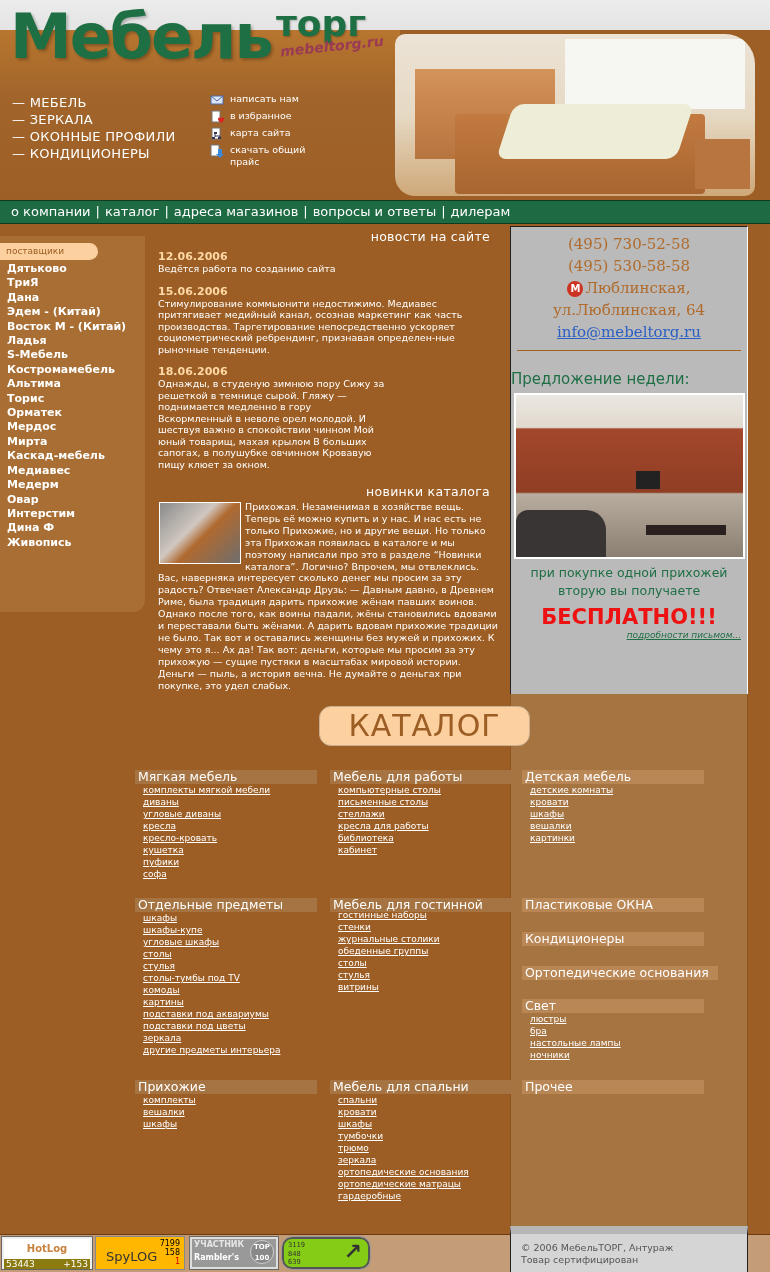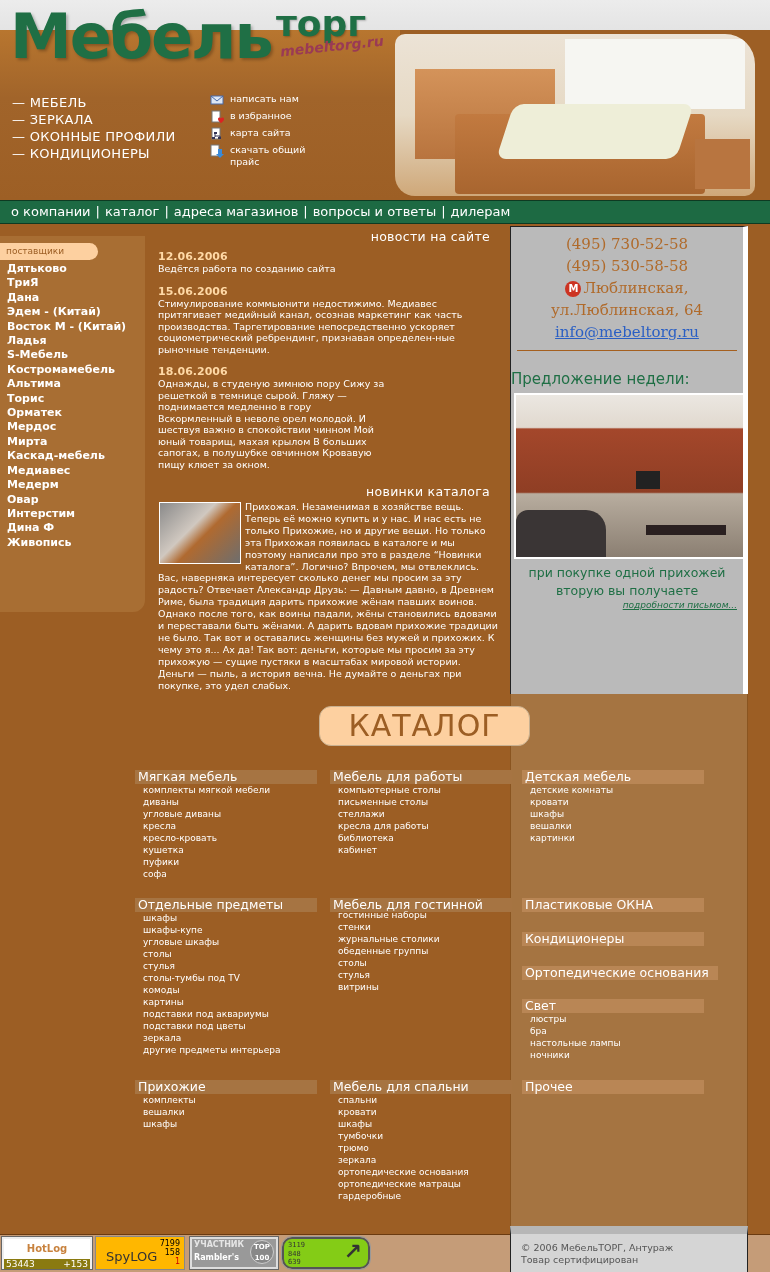--- a/index.html
+++ b/index.html
@@ -40,41 +40,41 @@
   
   .news { position: absolute; left: 158px; top: 228px; width: 332px; }
   .sec-title { text-align: right; font-size: 12.5px; color: #fff; line-height: 18px; letter-spacing: 0.3px; }
   .news .date { color: #ffd9a6; font-size: 11px; font-weight: bold; line-height: 13px; margin-top: 4px; }
   .news .txt { font-size: 9.5px; line-height: 11.5px; color: #fff; }
   .novelty { position: absolute; left: 158px; top: 483px; width: 340px; }
   .novelty .thumb { float: left; width: 82px; height: 62px; margin: 1px 4px 0 1px; border: 1px solid #fff; background: linear-gradient(135deg,#8a8a8a,#d0c8c0 40%,#b06a30 55%,#6e6e6e); }
   .novelty .txt { font-size: 9.5px; line-height: 11.9px; color: #fff; }
 
   
-  .rpanel { position: absolute; left: 510px; top: 226px; width: 238px; height: 468px; background: #bababa; border-left: 1px solid #222; border-right: 5px solid #ffffff; border-top: 1px solid #222; }
+  .rpanel { position: absolute; left: 510px; top: 226px; width: 238px; height: 468px; background: #bababa; border-left: 1px solid #222; border-right: 1px solid #ffffff; border-top: 1px solid #222; }
   .contacts { text-align: center; font-family: "DejaVu Serif", serif; color: #b06a2a; font-size: 15px; line-height: 22px; padding-top: 6px; }
   .contacts .metro { display: inline-block; width: 16px; height: 16px; background: #c32; color: #fff; border-radius: 50%; font-size: 10px; line-height: 16px; font-weight: bold; font-family: "DejaVu Sans", sans-serif; vertical-align: 1px; margin-right: 2px; }
   .contacts a { color: #2a5fc4; text-decoration: underline; }
   .rline { margin: 7px 6px 0 6px; height: 1px; background: #a5601f; }
   .offer-title { text-align: left; color: #1f6f45; font-size: 15px; line-height: 20px; margin-top: 18px; }
   .offer-img { margin: 4px 0 0 3px; width: 231px; height: 166px; border: 2px solid #fff; background: linear-gradient(180deg,#ebe7e1 0%,#e1d9cf 20%, #a4472b 21%, #8f3e24 60%, #b8ad9f 61%, #8b7f72 100%); position: relative; overflow: hidden; }
   .offer-img .tv { position: absolute; left: 120px; top: 76px; width: 24px; height: 18px; background: #222; }
   .offer-img .sofa { position: absolute; left: 0; top: 115px; width: 90px; height: 50px; background: #3a3535; border-radius: 12px 20px 0 0; }
   .offer-img .table { position: absolute; left: 130px; top: 130px; width: 80px; height: 10px; background: #2a2020; }
   .offer-text { text-align: center; color: #1f6f45; font-size: 12.5px; line-height: 18px; margin-top: 5px; }
   .free { text-align: center; color: #ee1111; font-size: 21px; font-weight: bold; line-height: 26px; margin-top: 4px; }
   .more { text-align: right; color: #1f6f45; font-size: 9px; font-style: italic; padding-right: 6px; text-decoration: underline; line-height: 11px; }
 
   
   .rightcol-bg { position: absolute; left: 510px; top: 694px; width: 238px; height: 532px; background: #a57441; border-left: 1px solid #8a5520; border-right: 1px solid #8a5520; }
   .cat-btn { position: absolute; left: 319px; top: 706px; width: 211px; height: 40px; background: #fdd0a0; border: 1px solid #c8b090; border-radius: 12px; color: #9c5e24; font-size: 30px; line-height: 38px; text-align: center; letter-spacing: 1px; }
   .cat-block { position: absolute; width: 182px; }
   .cat-block .h { background: #a67442; font-size: 12.5px; line-height: 14px; color: #fff; padding-left: 3px; height: 14px; white-space: nowrap; }
   .rightcol-bg ~ .cat-block.r .h { background: #b98655; }
-  .cat-block .items { padding-left: 8px; }
+  .cat-block .items { padding-left: 8px; text-decoration: underline; }
   .cat-block .items div { font-size: 9px; line-height: 12px; color: #fff; }
 
   
   .footer { position: absolute; left: 0; top: 1234px; width: 770px; height: 38px; background: #c59c78; border-top: 1px solid #6a3a10; }
   .footer-gray { position: absolute; left: 510px; top: 1226px; width: 238px; height: 46px; background: #d5d5d5; border-left: 1px solid #222; border-right: 1px solid #222; border-top: 8px solid #b6b6b6; }
   .copy { position: absolute; left: 521px; top: 1242px; font-size: 9.5px; line-height: 12px; color: #555; }
   .counter { position: absolute; top: 1237px; height: 32px; border: 2px solid #fff; }
   .c1 { left: 2px; width: 90px; background: #fff; border-color: #eee; outline: 1px solid #666; }
   .c1 .lg { color: #c8823e; font-weight: bold; font-size: 10px; text-align: center; line-height: 20px; }
   .c1 .bar { background: #8a7a10; color: #fff; font-size: 9px; line-height: 10px; display: flex; justify-content: space-between; padding: 0 2px; }
@@ -203,20 +203,21 @@
     <div><a>info@mebeltorg.ru</a></div>
   </div>
   <div class="rline"></div>
   <div class="offer-title">Предложение недели:</div>
   <div class="offer-img">
     <div class="tv"></div>
     <div class="sofa"></div>
     <div class="table"></div>
   </div>
   <div class="offer-text" style="padding:0 14px">при покупке одной прихожей вторую вы получаете</div>
+  <div class="free">БЕСПЛАТНО!!!</div>
   <div class="more">подробности письмом...</div>
 </div>
 
 <div class="rightcol-bg"></div>
 <div class="cat-btn">КАТАЛОГ</div>
 
 <div class="cat-block" style="left:135px;top:770px">
   <div class="h">Мягкая мебель</div>
   <div class="items">
     <div>комплекты мягкой мебели</div>

